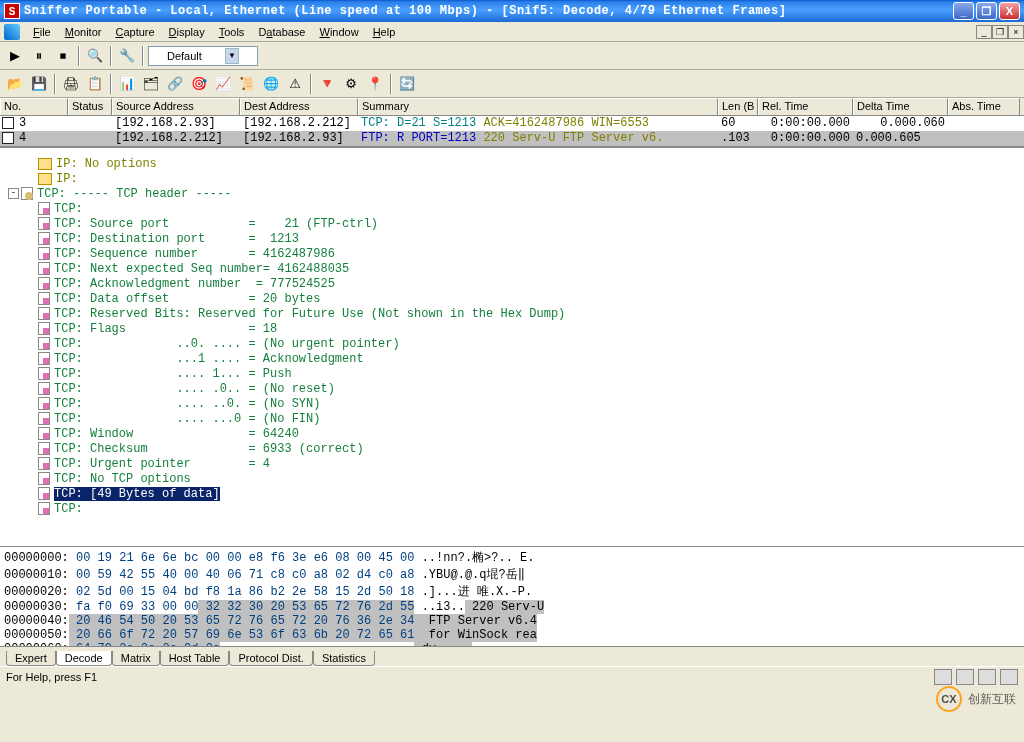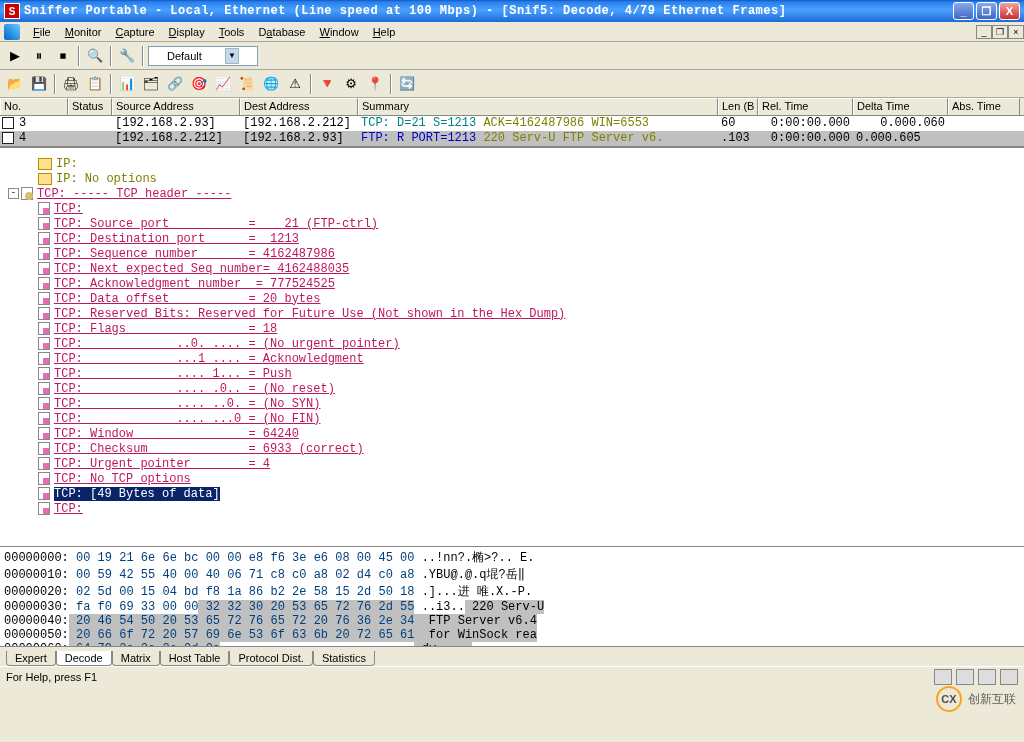--- a/index.html
+++ b/index.html
@@ -51,21 +51,21 @@
 
 .decodepane { background:#fff; height:400px; overflow:auto; border-top:2px solid #888; }
 .tree-line { display:flex; align-items:center; height:15px; white-space:pre; }
 .plusminus { width:11px; height:11px; border:1px solid #888; font-size:9px; line-height:9px; text-align:center; margin-right:2px; background:#fff; }
 .foldericon { width:14px; height:12px; background:#ffe08a; border:1px solid #b89000; margin-right:4px; }
 .pageicon { width:12px; height:13px; background:#fff; border:1px solid #888; margin-right:4px; position:relative; }
 .pageicon.pink::after { content:''; position:absolute; right:0; bottom:0; width:6px; height:6px; background:#e070b0; }
 .pageicon.gear::after { content:''; position:absolute; right:-1px; bottom:-1px; width:8px; height:8px; background:#d4c070; border-radius:50%; }
 .tree-line.sel { background:none; }
 .tree-line.sel .seltext { background:#0a246a; color:#fff; }
-.magenta { color:#be185d;text-decoration:underline; }
+.magenta { color:#15803d; }
 .olive { color:#808000; }
 
 
 .hexpane { background:#fff; border-top:1px solid #888; height:100px; overflow:auto; padding:2px 4px; }
 .hex-line { white-space:pre; font-size:12px; }
 .hexsel { background:#c0c0c0; }
 
 
 .bottomtabs { height:20px; background:#ece9d8; display:flex; align-items:flex-end; border-top:1px solid #888; padding-left:6px; }
 .btab { border:1px solid #888; border-top:none; padding:1px 8px; font-size:11px; margin-right:0; background:#ece9d8; border-radius:0 0 4px 4px; }
@@ -178,22 +178,22 @@
   <div class="cell" style="width:128px">[192.168.2.212]</div>
   <div class="cell" style="width:118px">[192.168.2.93]</div>
   <div class="cell" style="width:360px"><span style="color:#0000c0">FTP: R PORT=1213</span><span style="color:#808000">  220 Serv-U FTP Server v6.</span></div>
   <div class="cell" style="width:40px">.103</div>
   <div class="cell" style="width:95px;text-align:right">0:00:00.000</div>
   <div class="cell" style="width:95px;text-align:left">0.000.605</div>
 </div>
 
 <div class="decodepane mono">
   <div style="height:8px"></div>
+  <div class="tree-line" style="padding-left:38px"><div class="foldericon"></div><span class="olive">IP: No options</span></div>
   <div class="tree-line" style="padding-left:38px"><div class="foldericon"></div><span class="olive">IP:</span></div>
-  <div class="tree-line" style="padding-left:38px"><div class="foldericon"></div><span class="olive">IP: No options</span></div>
   <div class="tree-line" style="padding-left:8px"><div class="plusminus">-</div><div class="pageicon gear"></div><span class="magenta">TCP: ----- TCP header -----</span></div>
   <div id="tcp-lines">
       <div class="tree-line" style="padding-left: 38px;"><div class="pageicon pink"></div><span class="magenta">TCP:</span></div>
       <div class="tree-line" style="padding-left: 38px;"><div class="pageicon pink"></div><span class="magenta">TCP: Source port           =    21 (FTP-ctrl)</span></div>
       <div class="tree-line" style="padding-left: 38px;"><div class="pageicon pink"></div><span class="magenta">TCP: Destination port      =  1213</span></div>
       <div class="tree-line" style="padding-left: 38px;"><div class="pageicon pink"></div><span class="magenta">TCP: Sequence number       = 4162487986</span></div>
       <div class="tree-line" style="padding-left: 38px;"><div class="pageicon pink"></div><span class="magenta">TCP: Next expected Seq number= 4162488035</span></div>
       <div class="tree-line" style="padding-left: 38px;"><div class="pageicon pink"></div><span class="magenta">TCP: Acknowledgment number  = 777524525</span></div>
       <div class="tree-line" style="padding-left: 38px;"><div class="pageicon pink"></div><span class="magenta">TCP: Data offset           = 20 bytes</span></div>
       <div class="tree-line" style="padding-left: 38px;"><div class="pageicon pink"></div><span class="magenta">TCP: Reserved Bits: Reserved for Future Use (Not shown in the Hex Dump)</span></div>

